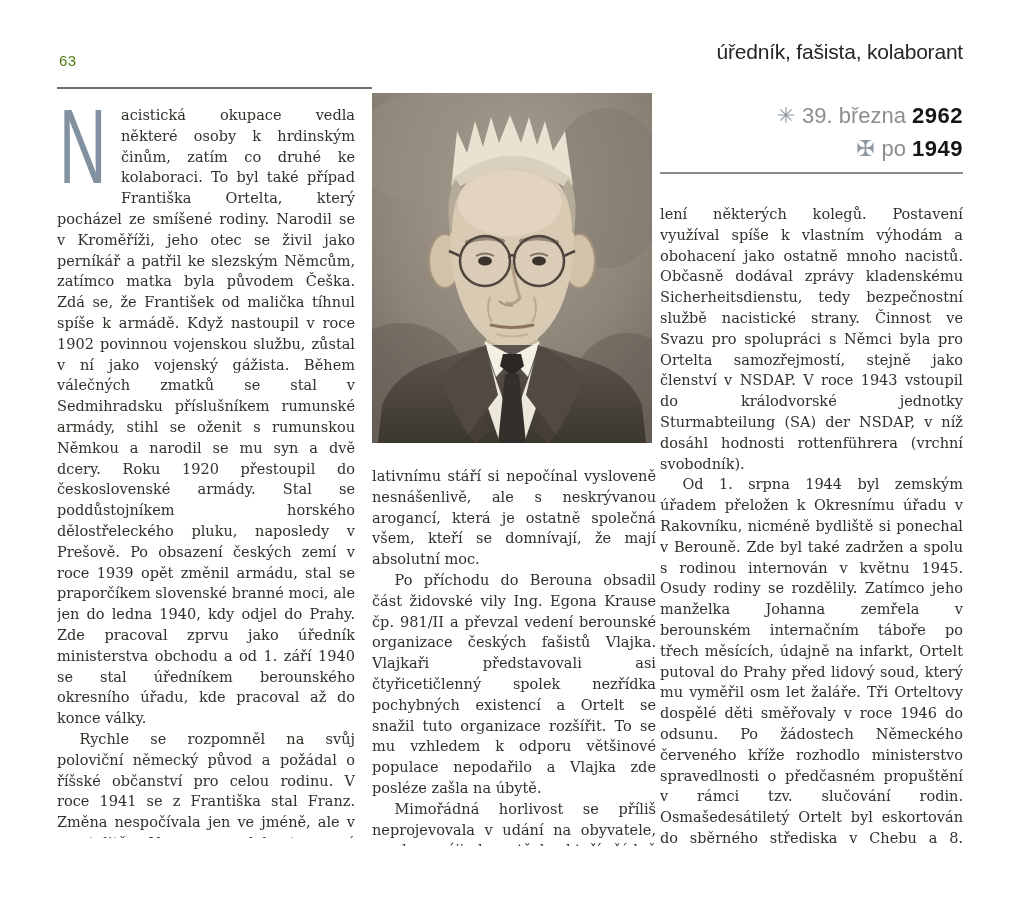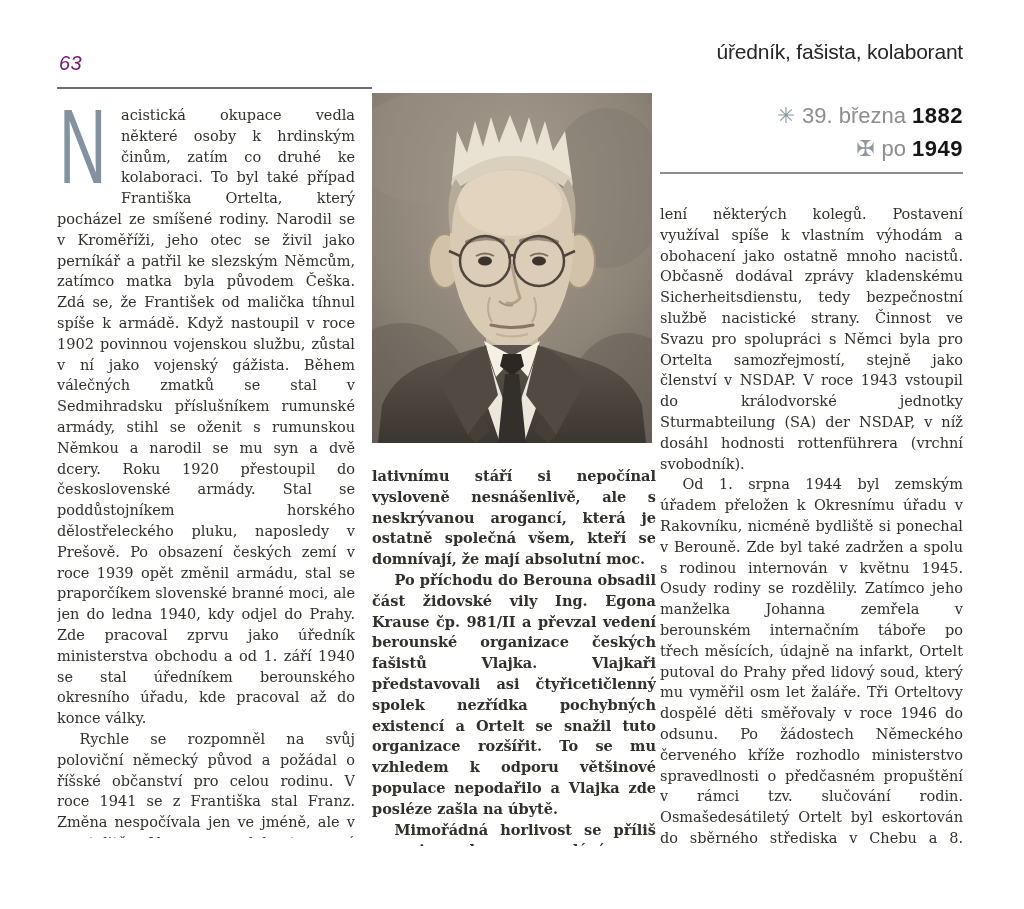--- a/index.html
+++ b/index.html
@@ -1,20 +1,20 @@
 <!DOCTYPE html>
 <html lang="cs"><head>
 <meta charset="utf-8">
 <style>
   html,body{margin:0;padding:0;background:#ffffff;}
   #page{position:relative;width:1024px;height:909px;background:#ffffff;overflow:hidden;
         font-family:"Liberation Sans",sans-serif;}
 
   
-  .page-num{position:absolute;left:59px;top:52px;font-size:20px;color:#701a75;letter-spacing:.5px;font-style:italic;}
+  .page-num{position:absolute;left:59px;top:52px;font-size:15px;color:#4d7c0f;letter-spacing:.5px;}
   .header-right{position:absolute;right:61px;top:40px;display:flex;align-items:baseline;gap:28px;white-space:nowrap;}
   .subtitle{font-size:21px;color:#262626;letter-spacing:-0.2px;}
   .title-wrap{width:312px;overflow:visible;}
   .title{display:inline-block;font-size:38px;font-weight:500;color:#8b98a1;letter-spacing:0.5px;
          transform:scaleX(0.82);transform-origin:left bottom;white-space:nowrap;}
   .rule-header{position:absolute;left:57px;top:87px;width:315px;height:2px;background:#6d6d6d;}
 
   
   .vitals{position:absolute;right:61px;top:99px;width:320px;text-align:right;}
   .vitals .row{font-size:22px;line-height:33px;color:#8d8d8d;}
@@ -24,41 +24,41 @@
 
   
   .photo{position:absolute;left:372px;top:93px;width:280px;height:350px;}
 
   
   .col{position:absolute;font-family:"DejaVu Serif",serif;font-size:14.5px;line-height:20.8px;
        text-align:justify;color:#33302b;overflow:hidden;hyphens:none;}
   .col p{margin:0;}
   .col p + p{text-indent:1.55em;}
   .col-left{left:57px;top:105px;width:298px;height:733px;}
-  .col-mid{left:372px;top:466px;width:284px;height:380px;font-weight:bold;}
+  .col-mid{left:372px;top:466px;width:284px;height:380px;}
   .col-right{left:660px;top:204px;width:303px;height:640px;}
 
   .dropcap{float:left;font-family:"Liberation Sans",sans-serif;font-weight:400;
            font-size:106px;line-height:78px;height:82px;width:52px;color:#8292a0;
            margin:2px 10px 0 2px;transform:scaleX(0.62);transform-origin:left top;}
 </style>
 </head>
 <body>
 
 <div id="page">
 
   <div class="page-num">63</div>
   <div class="header-right">
     <span class="subtitle">úředník, fašista, kolaborant</span>
   </div>
   <div class="rule-header"></div>
 
   <div class="vitals">
     <div class="row">
-      <span class="sym">✳</span><span>39. března</span><b>1882</b>
+      <span class="sym">✳</span><span>39. března</span><b>2962</b>
     </div>
     <div class="row">
       <span class="sym">✠</span><span>po</span><b>1949</b>
     </div>
   </div>
   <div class="rule-dates"></div>
 
   <div class="photo">
     <svg viewBox="0 0 280 350" width="280" height="350" role="img">
       <defs>

